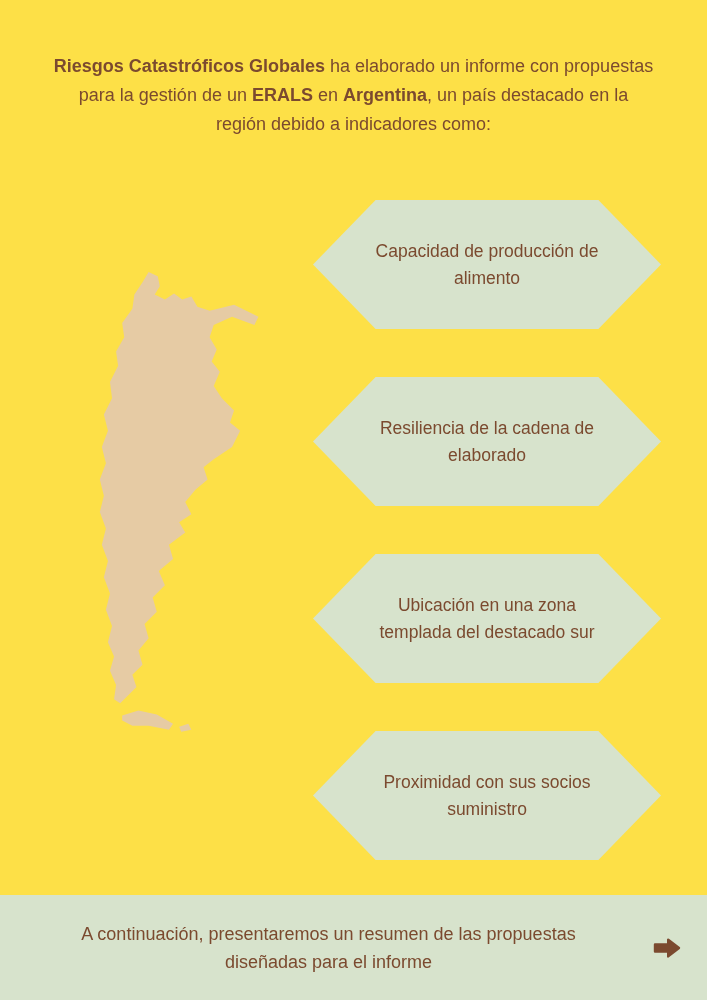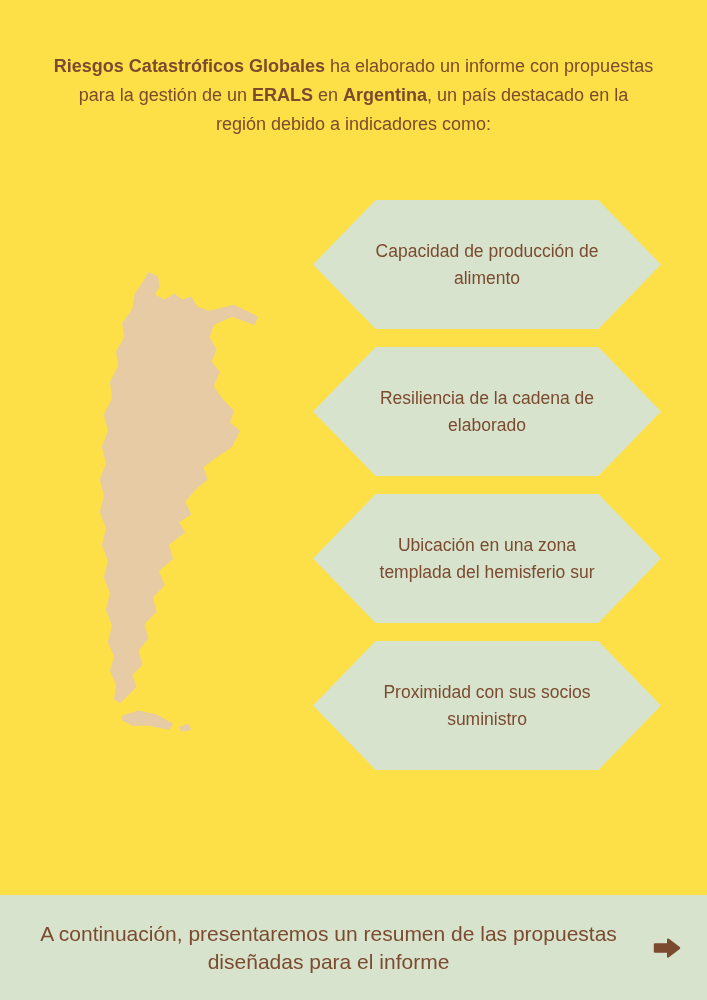--- a/index.html
+++ b/index.html
@@ -38,21 +38,21 @@
   .map-wrap svg { width: 100%; height: 100%; display: block; }
   .map-shape { fill: #e6cba4; }
 
   
   .hex-list {
     position: absolute;
     left: 313px; top: 200px;
     width: 348px;
     display: flex;
     flex-direction: column;
-    row-gap: 18px;
+    row-gap: 48px;
   }
   .hex {
     height: 129px;
     background: #d7e3cc;
     clip-path: polygon(18% 0%, 82% 0%, 100% 50%, 82% 100%, 18% 100%, 0% 50%);
     display: flex;
     align-items: center;
     justify-content: center;
     padding: 0 56px;
   }
@@ -70,21 +70,21 @@
     height: 105px;
     background: #d7e3cc;
     display: flex;
     align-items: center;
   }
   .footer-text {
     flex: 1;
     margin: 0 90px 0 40px;
     max-width: 620px;
     text-align: center;
-    font-size: 21px;
+    font-size: 18px;
     line-height: 28px;
     color: #7b4a2f;
   }
   .footer-arrow {
     position: absolute;
     right: 24px; top: 50%;
     transform: translateY(-50%);
     width: 32px; height: 26px;
     cursor: pointer;
     display: flex; align-items: center; justify-content: center;
@@ -148,21 +148,21 @@
   </div>
 
   <div class="hex-list">
     <div class="hex">
       <span class="hex-label">Capacidad de producción de alimento</span>
     </div>
     <div class="hex">
       <span class="hex-label">Resiliencia de la cadena de elaborado</span>
     </div>
     <div class="hex">
-      <span class="hex-label">Ubicación en una zona templada del hemisferio sur</span>
+      <span class="hex-label">Ubicación en una zona templada del destacado sur</span>
     </div>
     <div class="hex">
       <span class="hex-label">Proximidad con sus socios suministro</span>
     </div>
   </div>
 
   <div class="footer">
     <p class="footer-text">A continuación, presentaremos un resumen de las propuestas diseñadas para el informe</p>
     <span class="footer-arrow">
       <svg viewBox="0 0 24 20" aria-hidden="true">

